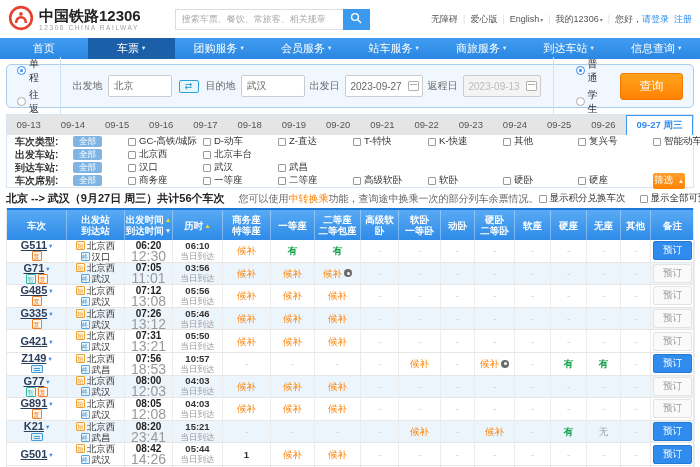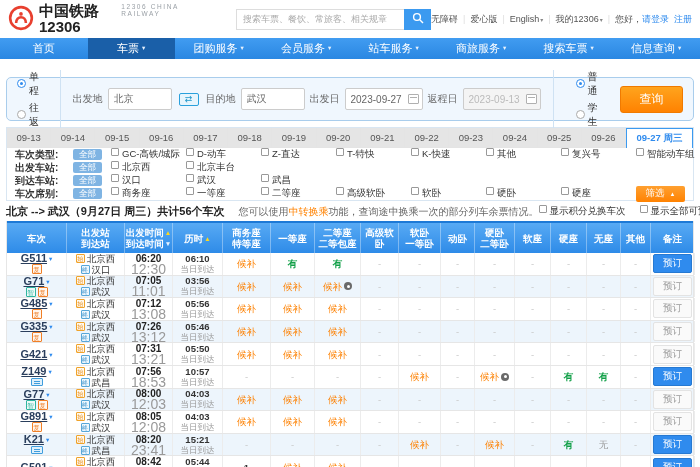--- a/index.html
+++ b/index.html
@@ -3,42 +3,42 @@
 <meta charset="utf-8">
 <style>
 *{box-sizing:border-box;margin:0;padding:0}
 html,body{width:700px;height:467px;overflow:hidden}
 body{font-family:"Liberation Sans","DejaVu Sans",sans-serif;background:#fff;color:#333;font-size:10px}
 .page{width:700px;height:467px;overflow:hidden;background:#fff}
 
 
 .topbar{height:38px;display:flex;align-items:center;padding:0 8px;background:#fff}
 .brand{display:flex;align-items:center;gap:5px;cursor:pointer}
-.brand-txt{display:flex;flex-direction:row}
+.brand-txt{display:flex;flex-direction:column}
 .brand-title{font-size:15px;font-weight:bold;color:#222;line-height:16px}
 .brand-sub{font-size:6.5px;color:#9aa0a6;letter-spacing:1.6px}
 .searchbox{display:flex;margin-left:34px}
 .search-input{width:168px;height:21px;border:1px solid #ddd;border-right:none;padding:0 6px;font-size:9px;color:#777;outline:none;font-family:inherit}
 .search-input::placeholder{color:#aaa}
 .search-btn{width:27px;height:21px;background:#3b9af0;border:none;display:flex;align-items:center;justify-content:center;cursor:pointer}
 .topbar-right{margin-left:auto;display:flex;align-items:center;font-size:9px;color:#555;gap:5px;white-space:nowrap}
 .sep{color:#ddd}
 .toplink{cursor:pointer;color:#555}
 .caret-grey{font-size:6px;color:#888;margin-left:1px}
 .greet{color:#555}
 .greet .lnk{color:#2f8bee;cursor:pointer}
 
 
 .navbar{height:21px;background:linear-gradient(#419cf1,#2a87e2);display:flex}
 .nav-item{flex:1;display:flex;align-items:center;justify-content:center;color:#fff;font-size:11px;gap:3px;cursor:pointer}
 .nav-item.active{background:#1a5fa8}
 .caret-down{font-size:6.5px;line-height:1;color:#e8f2fd}
 
 
-.query-panel{margin:18px 6px 0;height:44px;border:1px solid #a9cdec;background:#f0f7fe;border-radius:5px;display:flex;align-items:center;padding:0 10px}
+.query-panel{margin:5px 6px 0;height:44px;border:1px solid #a9cdec;background:#f0f7fe;border-radius:5px;display:flex;align-items:center;padding:0 10px}
 .trip-radios,.ptype-radios{display:flex;flex-direction:column;gap:3px}
 .trip-radios{padding-right:12px;border-right:1px solid #cfe2f3}
 .radio-item{display:flex;align-items:center;gap:3px;font-size:10px;color:#333;cursor:pointer}
 .radio{width:9px;height:9px;border:1px solid #aaa;border-radius:50%;background:#fff;position:relative;flex:none}
 .radio.sel{border-color:#2f8bee}
 .radio.sel::after{content:"";position:absolute;inset:2px;background:#2f8bee;border-radius:50%}
 .fields{display:flex;align-items:center;gap:5px;margin-left:12px}
 .f-label{color:#666;font-size:10px;white-space:nowrap}
 .f-input{width:64px;height:22px;border:1px solid #ccc;border-radius:2px;background:#fff;font-size:10px;color:#666;padding:0 5px;outline:none;font-family:inherit}
 .date-wrap{position:relative}
@@ -51,22 +51,22 @@
 .query-btn{margin-left:14px;width:66px;height:27px;background:linear-gradient(#ffa41d,#ff8201);color:#fff;border:1px solid #f07a00;border-radius:3px;font-size:12px;font-weight:normal;cursor:pointer;font-family:inherit}
 
 
 .strip-box{margin:6px 6px 0;border:1px solid #d9e6f2;background:#fff}
 .date-tabs{display:flex;height:20px}
 .date-tab{flex:1;display:flex;align-items:center;justify-content:center;font-size:9.5px;color:#555;border-right:1px solid #e4e4e4;border-bottom:1px solid #e4e4e4;background:#e5e5e5;cursor:pointer;white-space:nowrap}
 .date-tab.active{flex:1.5;color:#2f8bee;font-weight:bold;background:#fff;border:1px solid #3b9af0;border-bottom:none}
 .filters{padding:0 8px}
 .filter-row{display:flex;align-items:center;height:13px;font-size:10px}
 .filter-label{font-weight:bold;color:#333;width:58px;flex:none}
-.all-pill{background:#7fb4e3;color:#fff;border-radius:2px;padding:0 6px;height:11px;line-height:11px;font-size:8.5px;margin-right:9px;cursor:pointer;flex:none}
-.cb-item{display:flex;align-items:flex-start;min-width:71px;gap:3px;cursor:pointer;color:#333;white-space:nowrap;margin-right:4px}
+.all-pill{background:#7fb4e3;color:#fff;border-radius:2px;padding:0 6px;height:11px;line-height:11px;font-size:8.5px;margin-right:26px;cursor:pointer;flex:none}
+.cb-item{display:flex;align-items:center;min-width:71px;gap:3px;cursor:pointer;color:#333;white-space:nowrap;margin-right:4px}
 .cb{width:8px;height:8px;border:1px solid #999;background:#fff;border-radius:1px;flex:none}
 .cb-label{font-size:9.5px}
 .filter-apply{margin-left:auto;width:58px;height:16px;background:linear-gradient(#ffa030,#ff8201);color:#fff;font-size:9.5px;border-radius:2px;cursor:pointer;display:flex;align-items:center;justify-content:center;gap:5px}
 .filter-apply .arr{font-size:6px}
 
 
 .summary{margin:3px 6px 0;height:15px;display:flex;align-items:center;font-size:10.5px;white-space:nowrap}
 .route{font-weight:bold;color:#222;margin-right:14px;font-size:11px}
 .tip{color:#666;font-size:10px}
 .tip .lnk{color:#ff8201;cursor:pointer}
@@ -178,21 +178,21 @@
       </div>
       <div class="nav-item">
         <span class="nav-label">站车服务</span>
         <span class="caret-down">▾</span>
       </div>
       <div class="nav-item">
         <span class="nav-label">商旅服务</span>
         <span class="caret-down">▾</span>
       </div>
       <div class="nav-item">
-        <span class="nav-label">搜索车票</span>
+        <span class="nav-label">到达车站</span>
         <span class="caret-down">▾</span>
       </div>
       <div class="nav-item">
         <span class="nav-label">信息查询</span>
         <span class="caret-down">▾</span>
       </div>
     </nav>
 
   <section class="query-panel">
     <div class="trip-radios">

